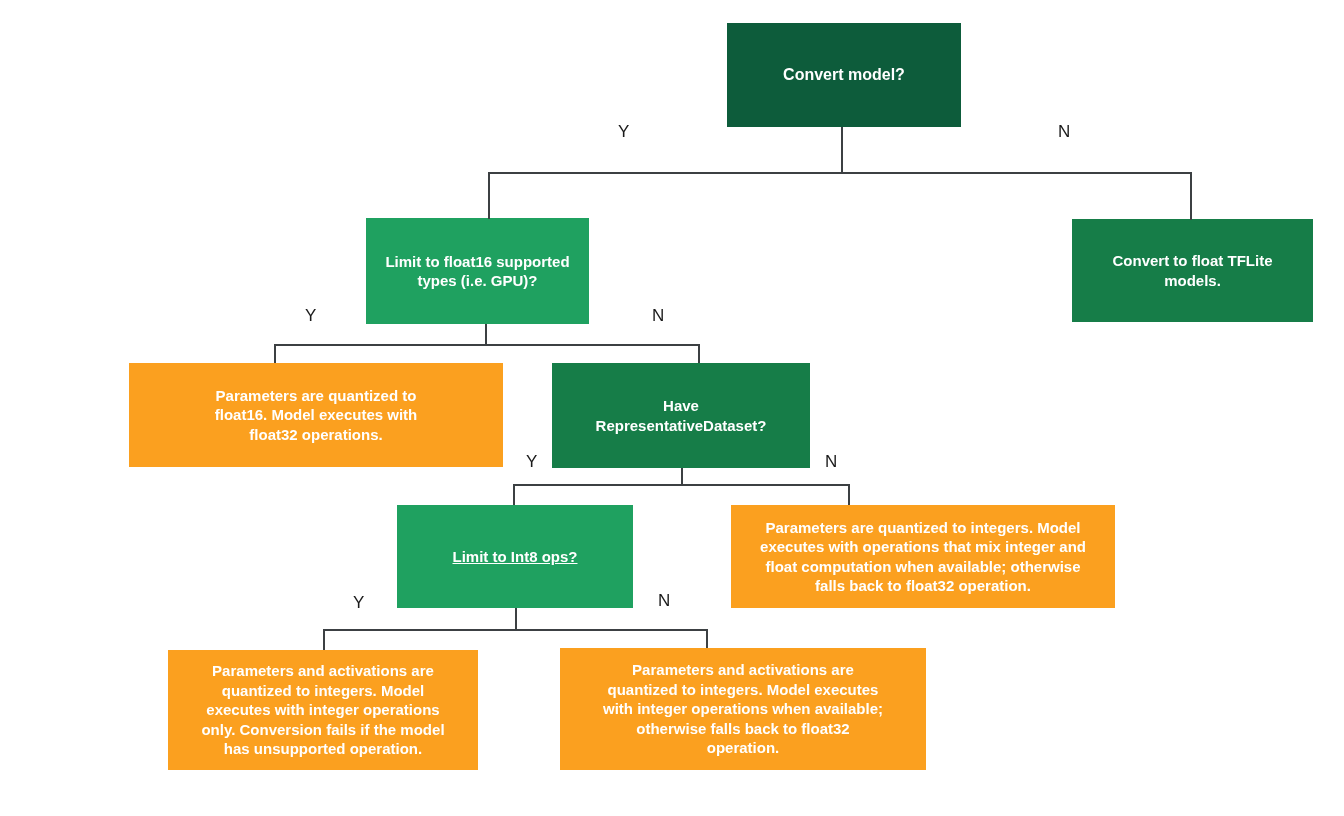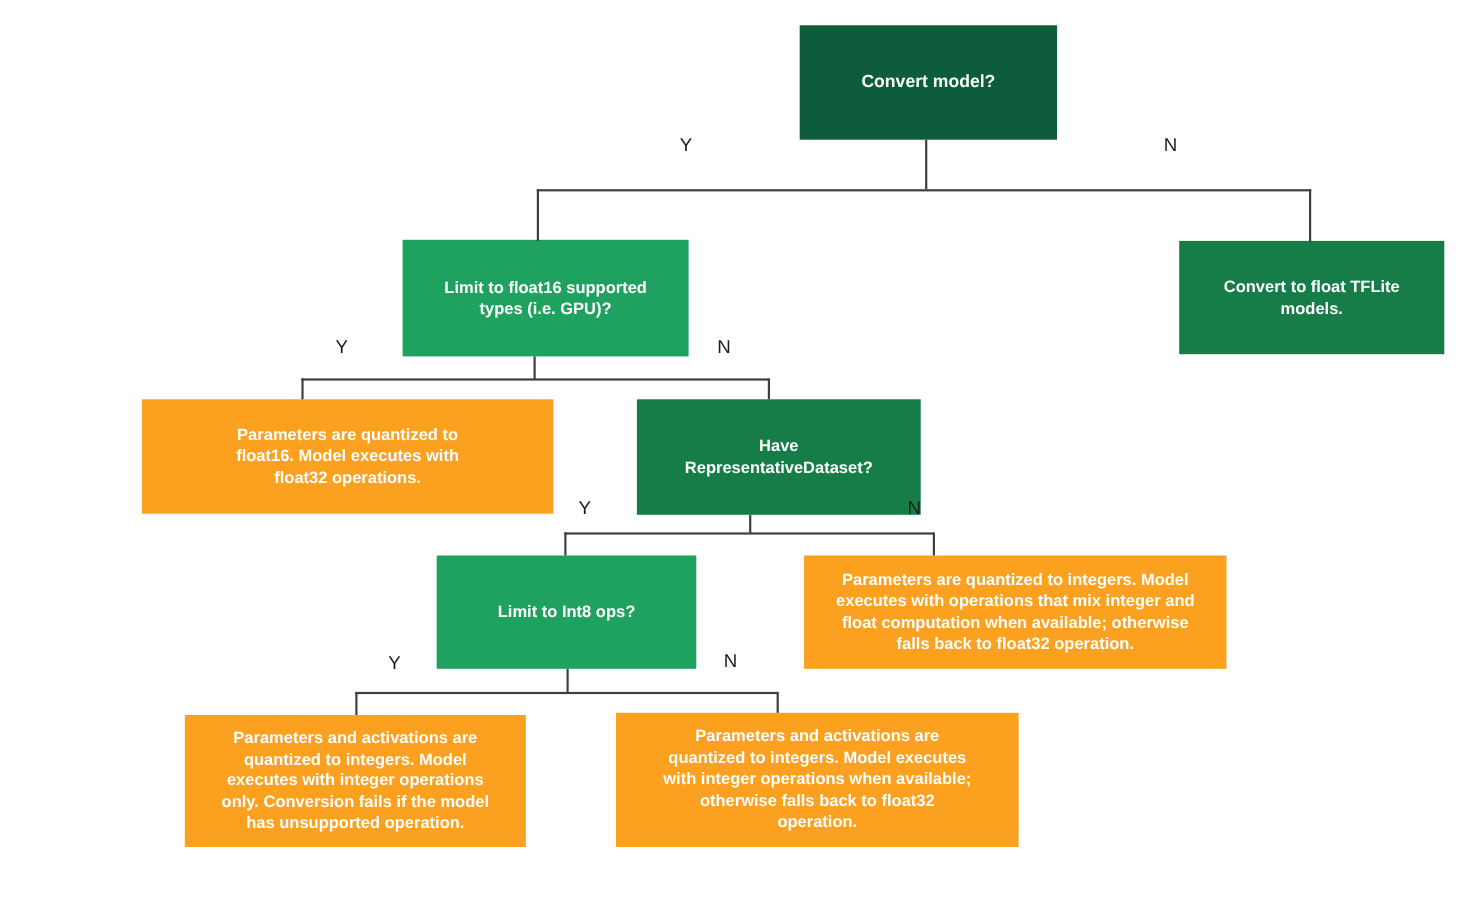--- a/index.html
+++ b/index.html
@@ -39,25 +39,25 @@
   }
   .branch-label {
     position: absolute;
     color: #1a1a1a;
     font-size: 17px;
     line-height: 1;
   }
 
   
   #n-optimize        { left: 727px;  top: 23px;  width: 234px; height: 104px; font-size: 16px; }
-  #n-float16         { left: 366px;  top: 218px; width: 260px; height: 106px; padding: 6px 18px; }
+  #n-float16         { left: 366px;  top: 218px; width: 223px; height: 106px; padding: 6px 18px; }
   #n-convert-float   { left: 1072px; top: 219px; width: 241px; height: 103px; padding: 16px 28px; }
   #n-float16-result  { left: 129px;  top: 363px; width: 374px; height: 104px; padding: 6px 16px; }
-  #n-rep-dataset     { left: 552px;  top: 363px; width: 258px; height: 105px; padding: 6px 20px; margin-left: 27px; }
-  #n-int8            { left: 397px;  top: 505px; width: 236px; height: 103px; }
+  #n-rep-dataset     { left: 552px;  top: 363px; width: 258px; height: 105px; padding: 6px 20px; }
+  #n-int8            { left: 397px;  top: 505px; width: 236px; height: 103px; text-decoration: underline; }
   #n-dynamic-result  { left: 731px;  top: 505px; width: 384px; height: 103px; padding: 6px 10px; }
   #n-int8-result     { left: 168px;  top: 650px; width: 310px; height: 120px; padding: 6px 8px; }
   #n-intfloat-result { left: 560px;  top: 648px; width: 366px; height: 122px; padding: 6px 10px; }
 </style>
 </head>
 <body>
 
 <div class="canvas">
 
   <div class="node node--dark" id="n-optimize">Convert model?</div>

